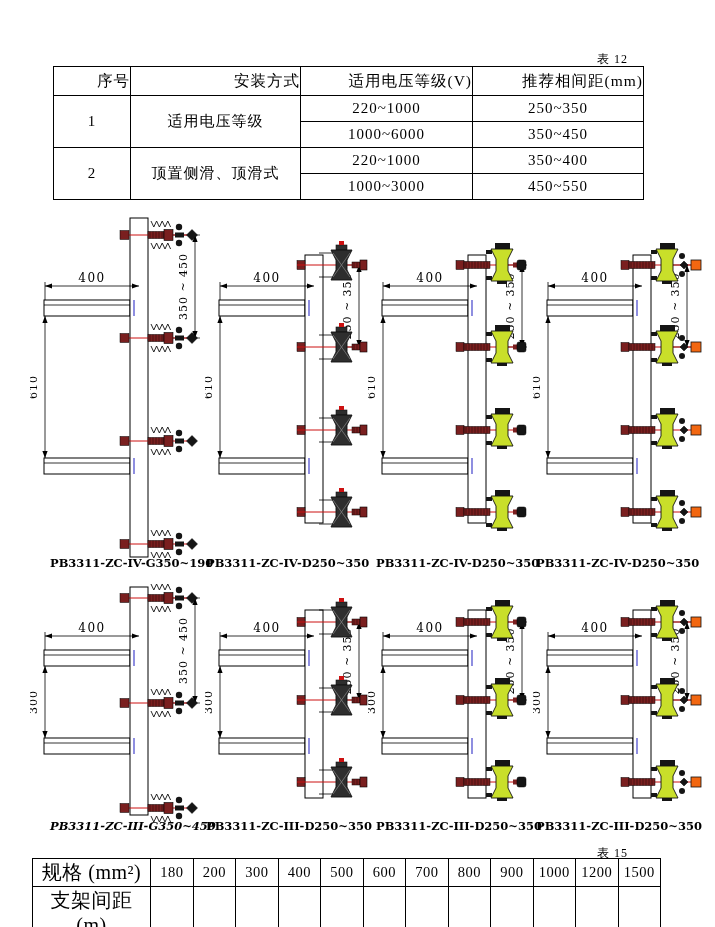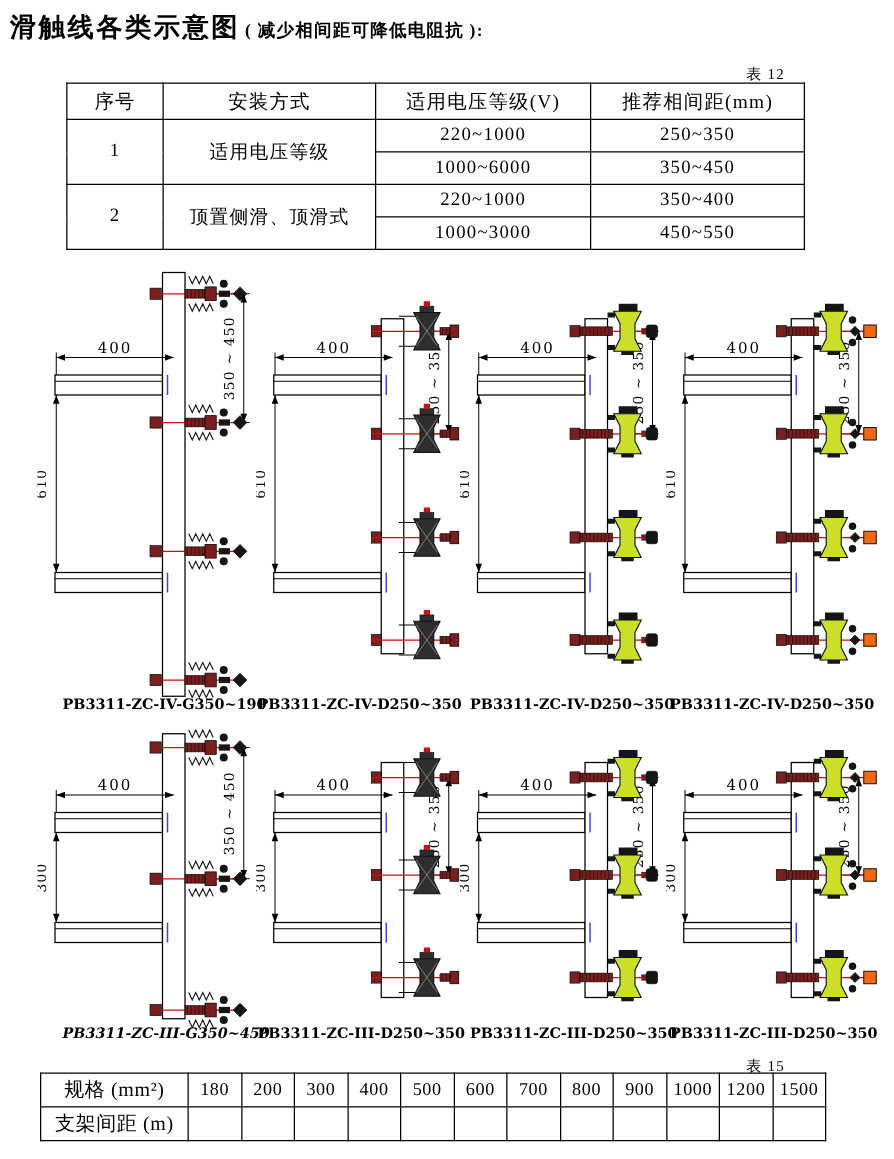--- a/index.html
+++ b/index.html
@@ -8,42 +8,38 @@
   
   .title{position:absolute;left:8px;top:8px;white-space:nowrap;}
   .title .main{font-size:21px;font-weight:bold;letter-spacing:2px;}
   .title .note{font-size:14px;font-weight:bold;letter-spacing:1px;}
   
   .tbl-tag{position:absolute;font-size:12px;letter-spacing:1px;text-align:right;}
   
   .t12{position:absolute;left:53px;top:66px;border-collapse:collapse;table-layout:fixed;}
   .t12 th,.t12 td{border:1px solid #000;text-align:center;vertical-align:middle;
                   font-size:15px;font-weight:normal;letter-spacing:1px;padding:0;}
-  .t12 th{height:28px;font-size:15.5px;}
+  .t12 th{height:28px;font-size:15.5px;text-align:right;}
   .t12 td{height:25px;}
   
   .t15{position:absolute;left:32px;top:858px;border-collapse:collapse;table-layout:fixed;}
   .t15 td{border:1px solid #000;text-align:center;vertical-align:middle;
           font-size:14.5px;letter-spacing:0.5px;padding:0;height:26px;}
-  .t15 td.hdr{font-size:16px;}
+  .t15 td.hdr{font-size:20px;}
   
   .fig{position:absolute;width:180px;}
   .fig-label{position:absolute;width:175px;font-family:"DejaVu Serif",serif;
              font-weight:bold;font-size:11.5px;white-space:nowrap;letter-spacing:0px;}
   .fig-caption{position:absolute;width:190px;text-align:center;font-size:13.5px;letter-spacing:2px;}
 </style>
 </head>
 <body>
 
 <div class="page">
 
-  <div class="title">
-    <span class="main">滑触线各类示意图</span>
-    <span class="note">( 减少相间距可降低电阻抗 ):</span>
-  </div>
 
   <div class="tbl-tag" style="left:597px;top:51px;">表 12</div>
 
   <table class="t12">
     <colgroup>
         <col style="width:77px">
         <col style="width:170px">
         <col style="width:172px">
         <col style="width:171px">
       </colgroup>

